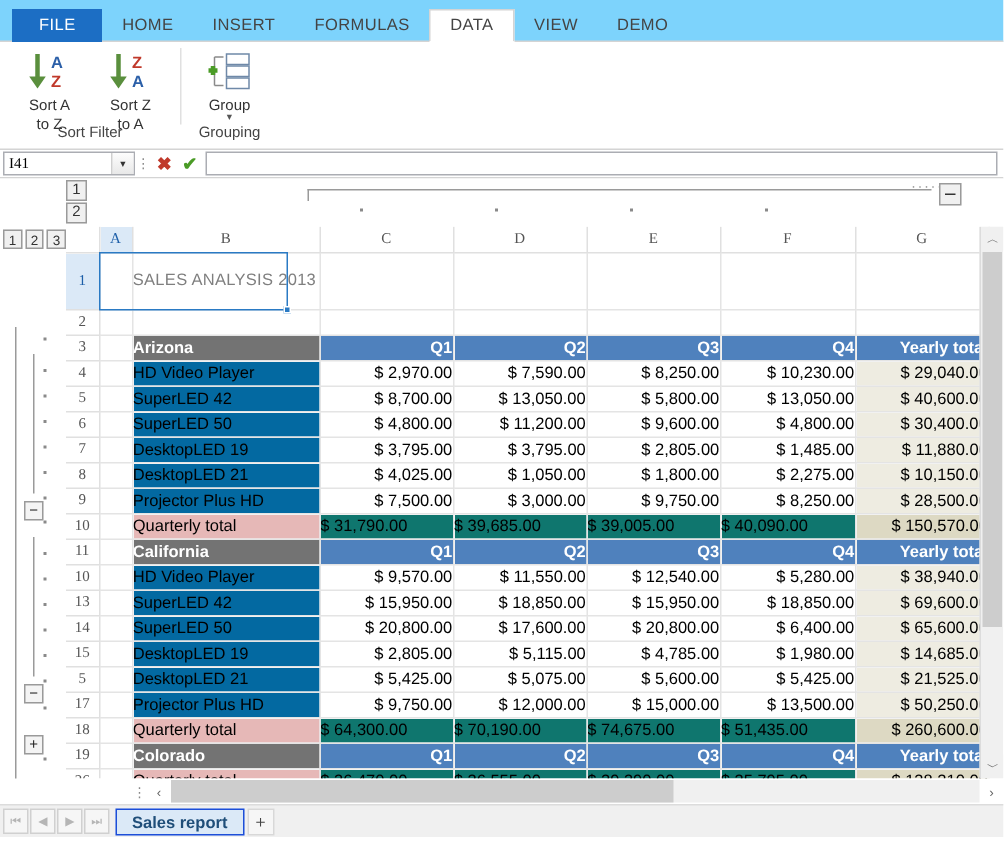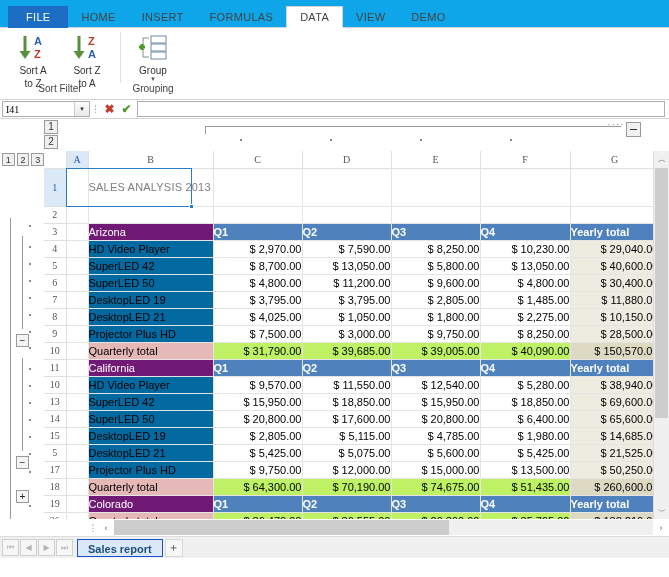--- a/index.html
+++ b/index.html
@@ -8,21 +8,21 @@
     background: #ffffff;
     font-family: "Liberation Sans", sans-serif;
     font-size: 11px;
     color: #000;
     overflow: hidden;
   }
 
   
   #ribbon-tabs {
     height: 28px;
-    background: #0ea5e9;
+    background: #7dd3fc;
     display: flex;
     align-items: flex-end;
     padding-left: 8px;
     position: relative;
   }
   #ribbon-tabs::after {
     content: ""; position: absolute; left: 0; right: 0; bottom: 0;
     height: 1px; background: #d4d4d4;
   }
   .tab {
@@ -239,35 +239,36 @@
   .r-title td { height: 38px; }
   .title-cell {
     font-size: 22px; color: #7f7f7f;
     font-family: "Liberation Sans", sans-serif;
     letter-spacing: .2px;
     vertical-align: middle;
     padding-left: 4px;
     position: relative;
   }
   .state-name {
-    background: #701a75; color: #fff; font-weight: normal;
+    background: #737373; color: #fff; font-weight: bold;
     border-right: 1px solid #c0504d;
     border-bottom: 1px solid #c0504d;
   }
   .state-q {
     background: #4f81bd; color: #fff; font-weight: bold;
+    text-align: right;
     border-right: 1px solid #4f81bd;
     border-bottom: 1px solid #4f81bd;
     margin-top: 39px;
   }
   .prod-name { background: #0369a1; }
   .prod-val  { background: #fff; text-align: right; }
   .prod-year { background: #eeece1; text-align: right; }
   .qt-name   { background: #e6b8b7; }
-  .qt-val    { background: #bef264; text-align: right; }
+  .qt-val    { background: #0f766e; }
   .qt-year   { background: #ddd9c3; text-align: right; }
   .blank     { background: #fff; }
 
   .selbox {
     position: absolute;
     border: 1px solid #2a7ac4;
     pointer-events: none;
   }
   .selbox i {
     position: absolute; right: -3px; bottom: -3px;

